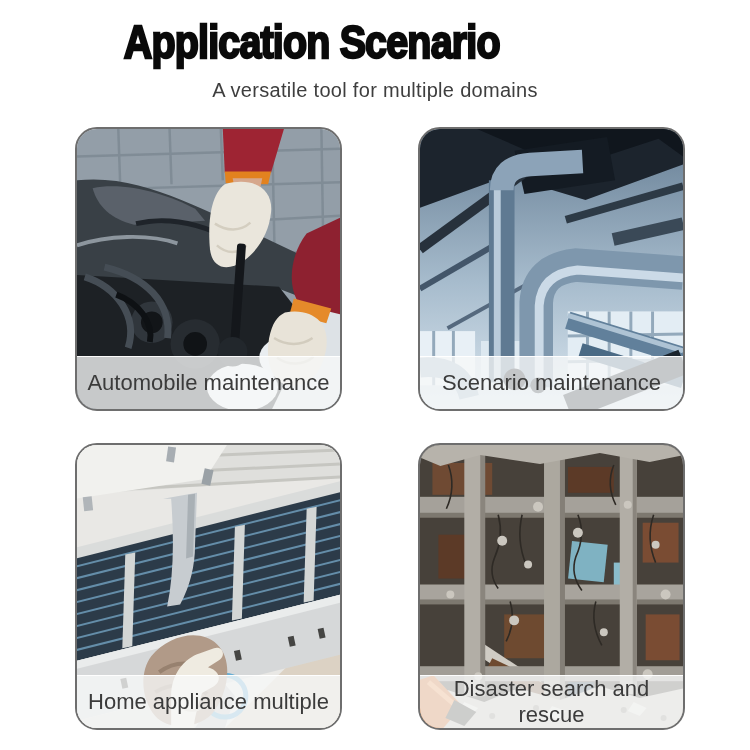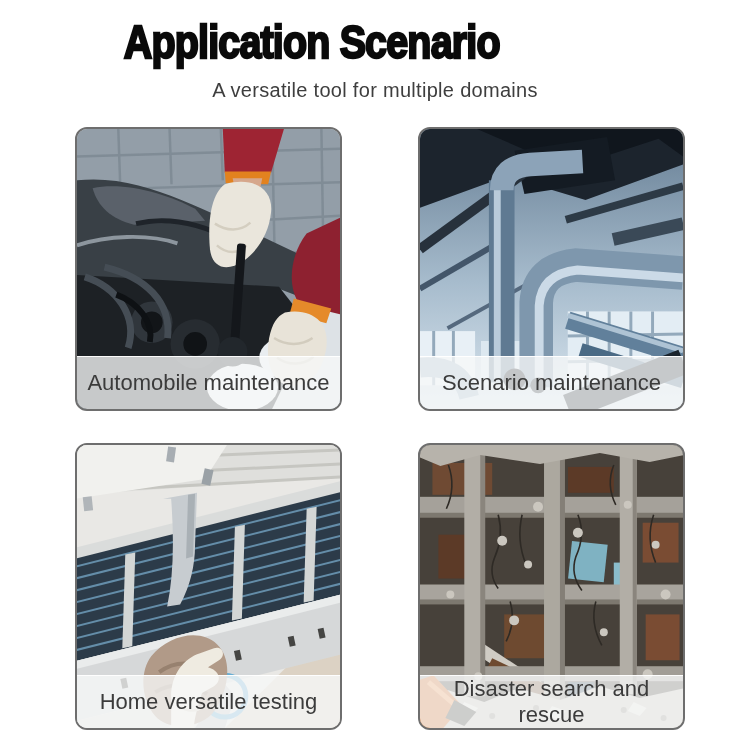--- a/index.html
+++ b/index.html
@@ -4,21 +4,21 @@
 <style>
   html,body{margin:0;padding:0;background:#ffffff;}
   .page{position:relative;width:750px;height:750px;background:#ffffff;overflow:hidden;
         font-family:"Liberation Sans",sans-serif;}
   .title-wrap{position:absolute;top:14px;left:0;width:624px;text-align:center;}
   .title{display:inline-block;font-size:47px;font-weight:800;color:#0a0a0a;
          letter-spacing:-1px;-webkit-text-stroke:2.4px #0a0a0a;
          transform:scaleX(0.84);transform-origin:center;white-space:nowrap;}
   .subtitle{position:absolute;top:79px;left:0;width:750px;text-align:center;
             font-size:20px;color:#3e3e3e;letter-spacing:0.3px;}
-  .card{position:absolute;width:267px;border:2px solid #6e6e6e;border-radius:12px;
+  .card{position:absolute;width:267px;border:2px solid #6e6e6e;border-radius:22px;
         overflow:hidden;background:#cfd3d6;box-sizing:border-box;margin:0;}
   .card-tl{left:75px;top:127px;height:284px;}
   .card-tr{left:418px;top:127px;height:284px;}
   .card-bl{left:75px;top:443px;height:287px;}
   .card-br{left:418px;top:443px;height:287px;text-align:center;}
   .card svg{display:block;width:100%;height:100%;}
   .caption{position:absolute;left:0;right:0;bottom:0;height:52px;
            background:rgba(247,248,249,0.78);border-top:1px solid rgba(255,255,255,0.92);
            display:flex;align-items:center;justify-content:center;
            font-size:22px;color:#3b3b3b;}
@@ -195,21 +195,21 @@
       <circle cx="150" cy="252" r="21" fill="none" stroke="#5ca8d2" stroke-width="5" opacity="0.9"></circle>
       <g>
         <path d="M76,212 C94,190 126,184 142,200 C160,217 152,252 137,270 C120,286 93,286 80,272 C66,256 64,228 76,212 Z" fill="#b19a88"></path>
         <path d="M84,228 C100,216 122,216 134,230 M80,248 C96,238 118,238 132,250" stroke="#97816f" stroke-width="4" fill="none"></path>
       </g>
       <g>
         <path d="M96,284 L96,252 C96,230 109,214 125,209 L139,204 C147,201 152,211 144,216 L133,223 C144,226 148,236 139,242 L127,249 C121,268 119,277 119,284 Z" fill="#efebe1"></path>
         <path d="M104,262 C112,268 122,268 128,262" stroke="#d8d2c4" stroke-width="2.5" fill="none"></path>
       </g>
     </svg>
-    <figcaption class="caption">Home versatile testing</figcaption>
+    <figcaption class="caption">Home appliance multiple</figcaption>
   </figure>
 
   <figure class="card card-br">
     <svg viewBox="0 0 267 284" preserveAspectRatio="xMidYMid slice">
       <rect width="267" height="284" fill="#47413a"></rect>
       <g>
         <rect x="14" y="18" width="60" height="32" fill="#6f4a33"></rect>
         <rect x="150" y="22" width="46" height="26" fill="#5c3a27"></rect>
         <rect x="225" y="78" width="36" height="40" fill="#7a4c33"></rect>
         <rect x="20" y="90" width="40" height="44" fill="#5c3a27"></rect>

